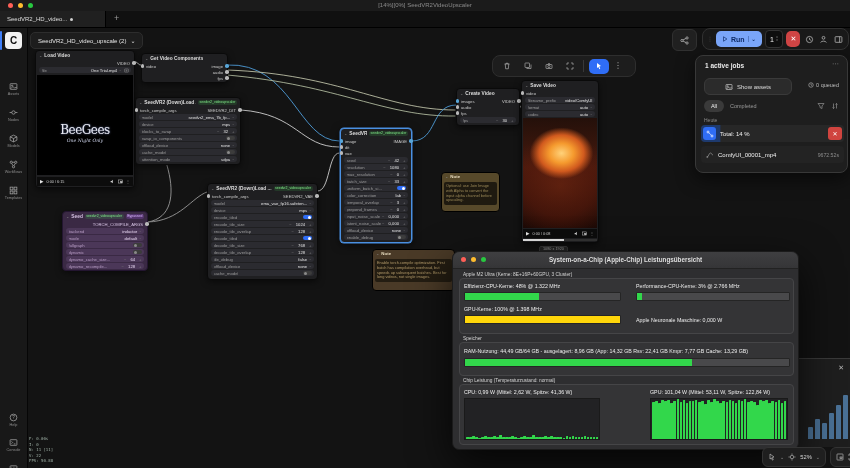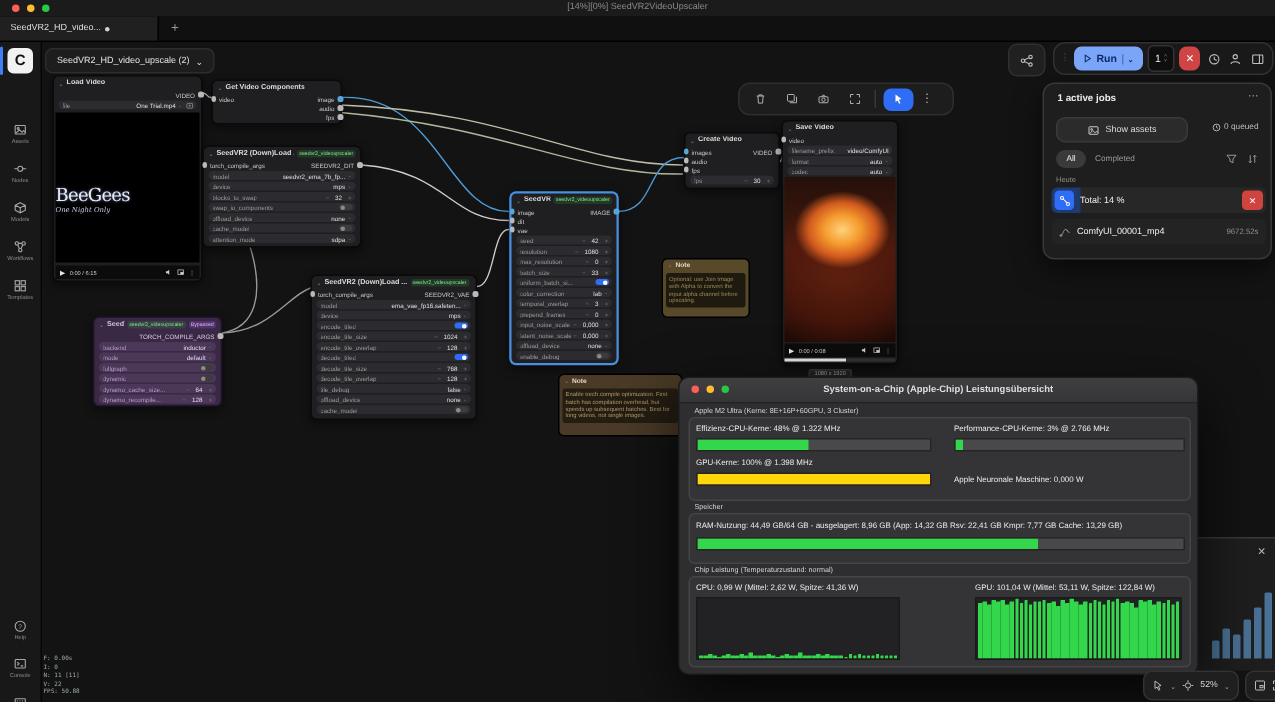--- a/index.html
+++ b/index.html
@@ -84,21 +84,21 @@
   .tgl{margin-left:auto;width:9px;height:4.5px;border-radius:3px;background:#3c3c3c;position:relative;flex:none;}
   .tgl i{position:absolute;left:1px;top:.8px;width:3px;height:3px;border-radius:50%;background:#8a8a8a;}
   .tgl.on{background:#2f6df6;}
   .tgl.on i{left:5px;background:#fff;}
   .node.bypassed{background:#3a2944;border-color:#231530;}
   .node.bypassed .node-title{color:#d3bfe0;}
   .node.bypassed .w-row{background:#4b3758;color:#b79cc4;}
   .node.bypassed .w-row .val{color:#e8d8f2;}
   .node.bypassed .slot-row{color:#d9c6e6;}
   .video-preview{position:absolute;left:1px;right:1px;background:#000;overflow:hidden;}
-  .poster{position:absolute;left:0;right:0;text-align:left;}
+  .poster{position:absolute;left:0;right:0;text-align:center;}
   .poster .p1{font-family:"DejaVu Serif",serif;font-size:12px;color:#e9eaf2;letter-spacing:-.5px;text-shadow:0 0 2px #6d7db0;}
   .poster .p2{font-family:"DejaVu Serif",serif;font-style:italic;font-size:4.6px;color:#cdd3ea;margin-top:1px;}
   .player{position:absolute;left:1px;right:1px;height:9px;background:#0c0c0c;display:flex;align-items:center;gap:3px;padding:0 3px;box-sizing:border-box;}
   .player .pt{font-size:3.8px;color:#cfcfcf;}
   .player .pp{font-size:4.5px;color:#e6e6e6;line-height:4px;}
   .player .pr{margin-left:auto;display:flex;gap:3px;align-items:center;color:#cfcfcf;font-size:4px;}
   .fire{background:
     radial-gradient(ellipse 55% 30% at 52% 32%,#ffd27a 0%,#f59a2e 30%,#d15a1e 55%,rgba(122,31,14,0) 78%),
     radial-gradient(ellipse 90% 55% at 50% 62%,#92301466 0%,#5c1b0c88 50%,rgba(42,13,8,0) 85%),
     linear-gradient(180deg,#24100a,#471a0e 45%,#1d0a06);}

